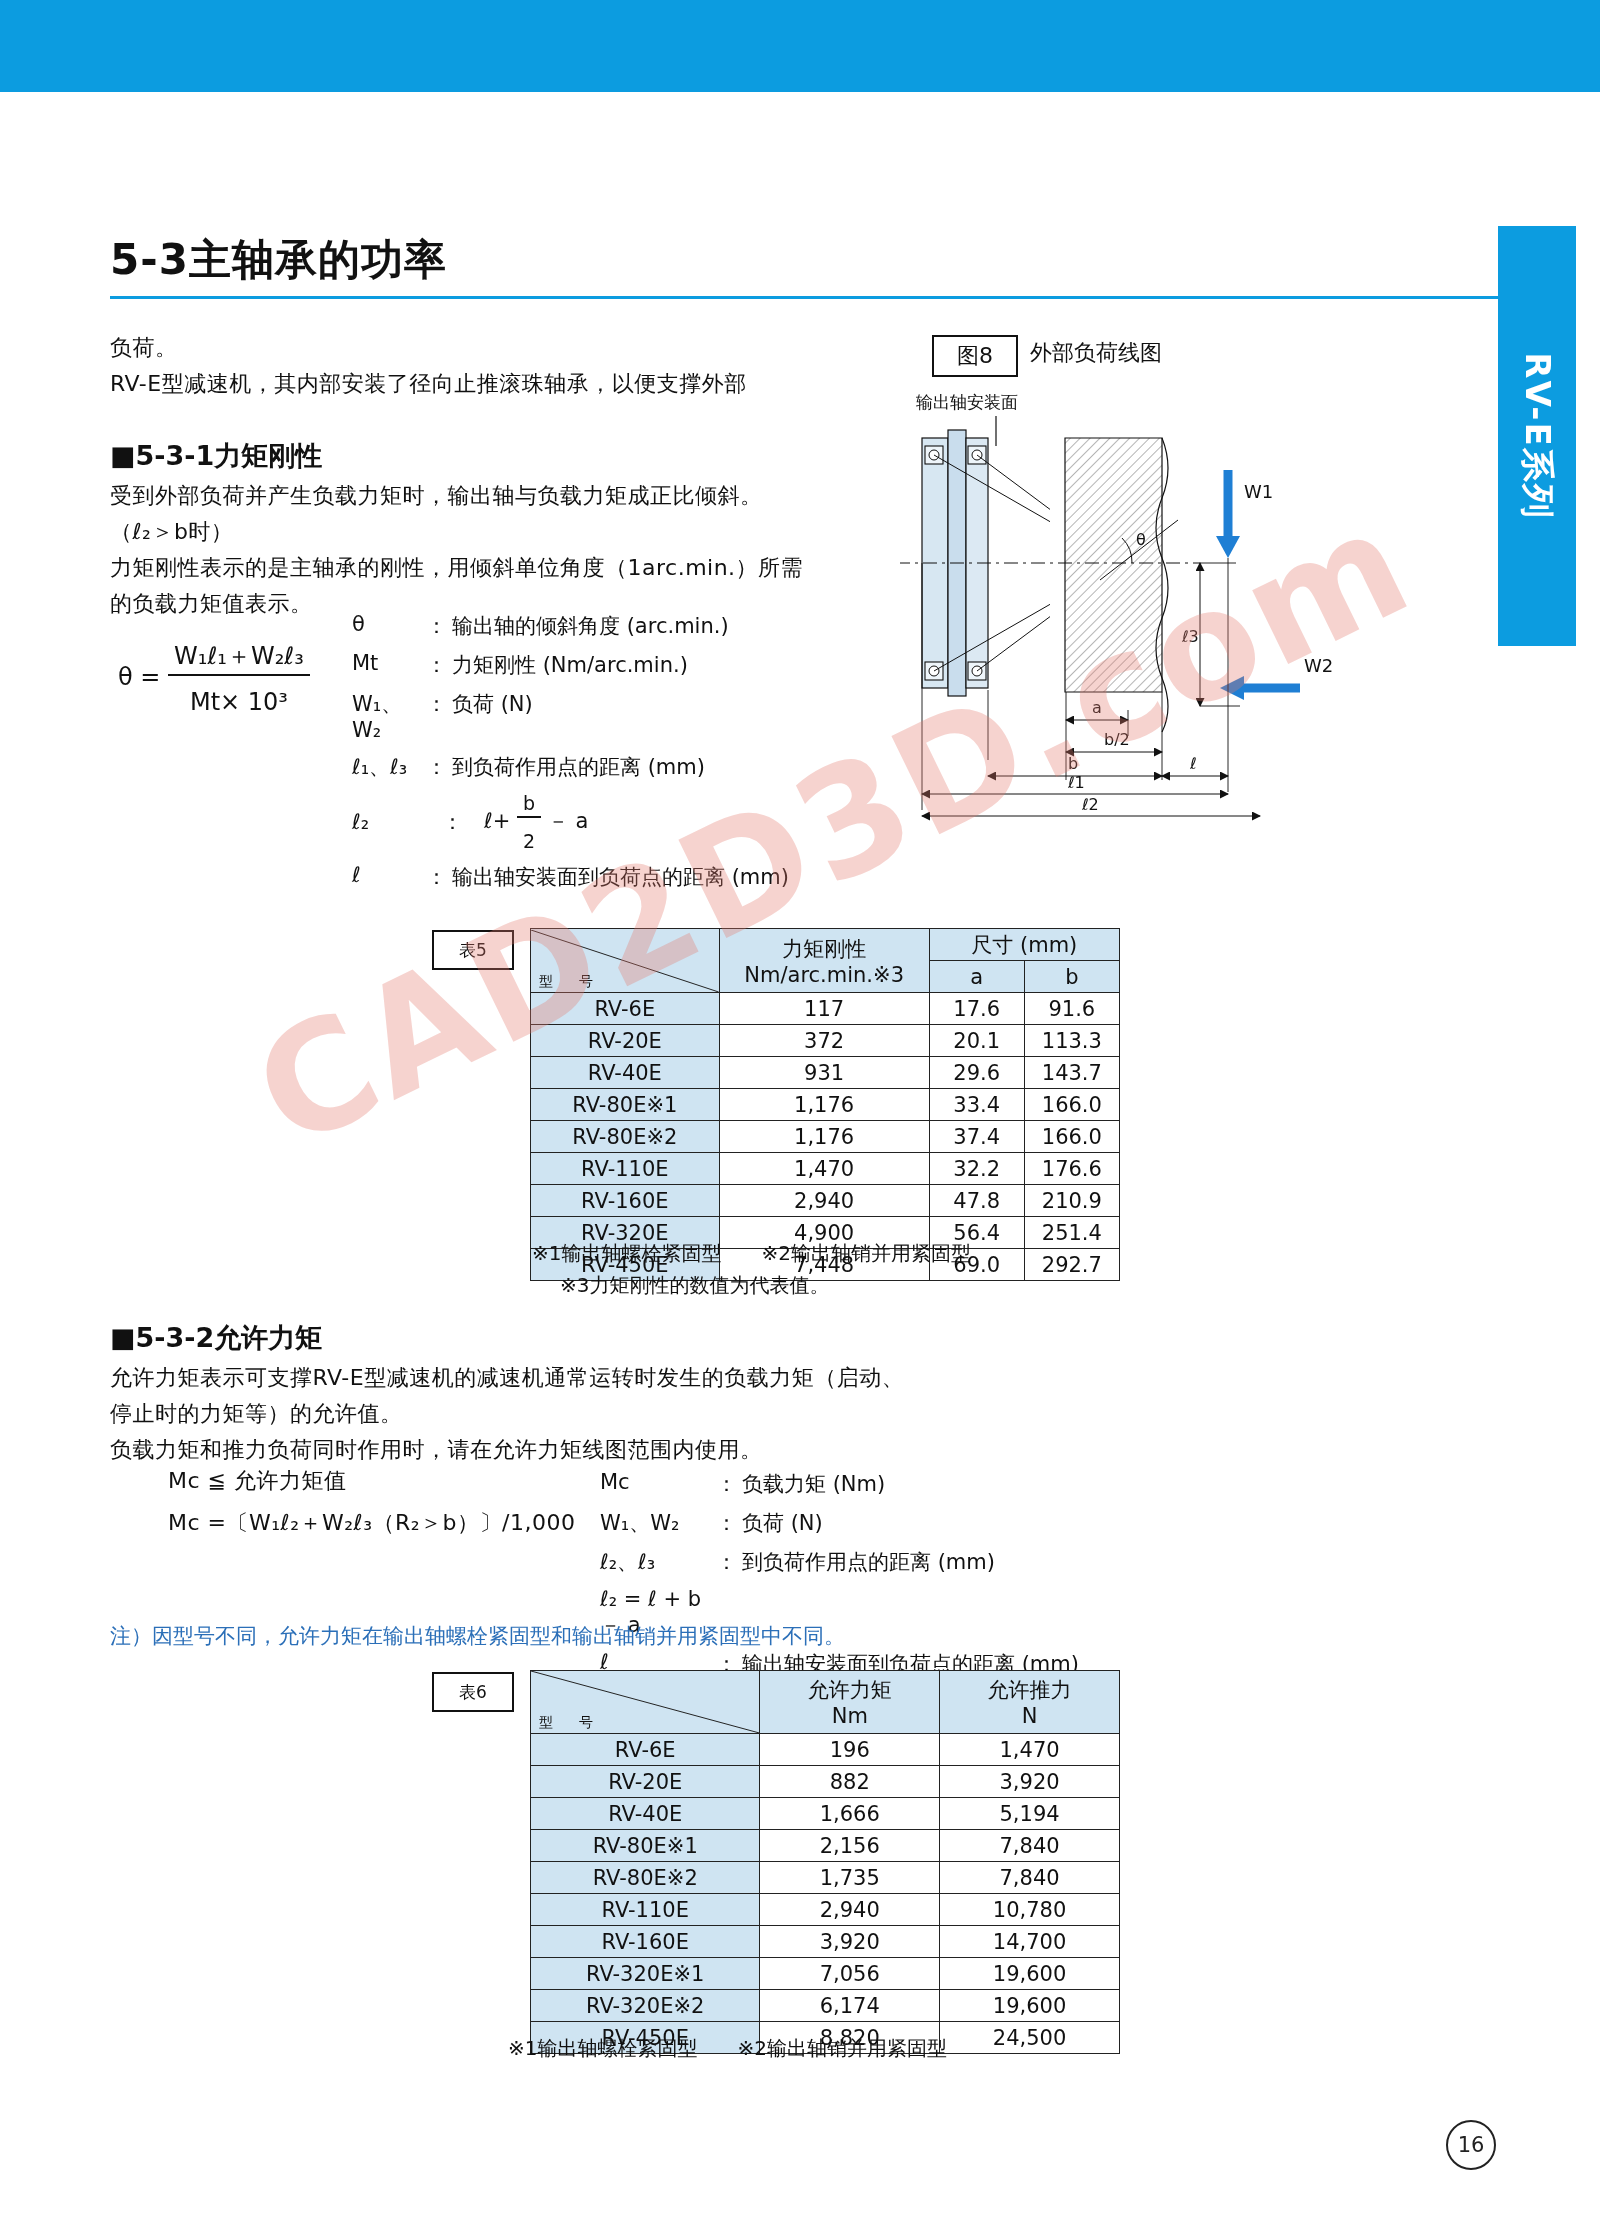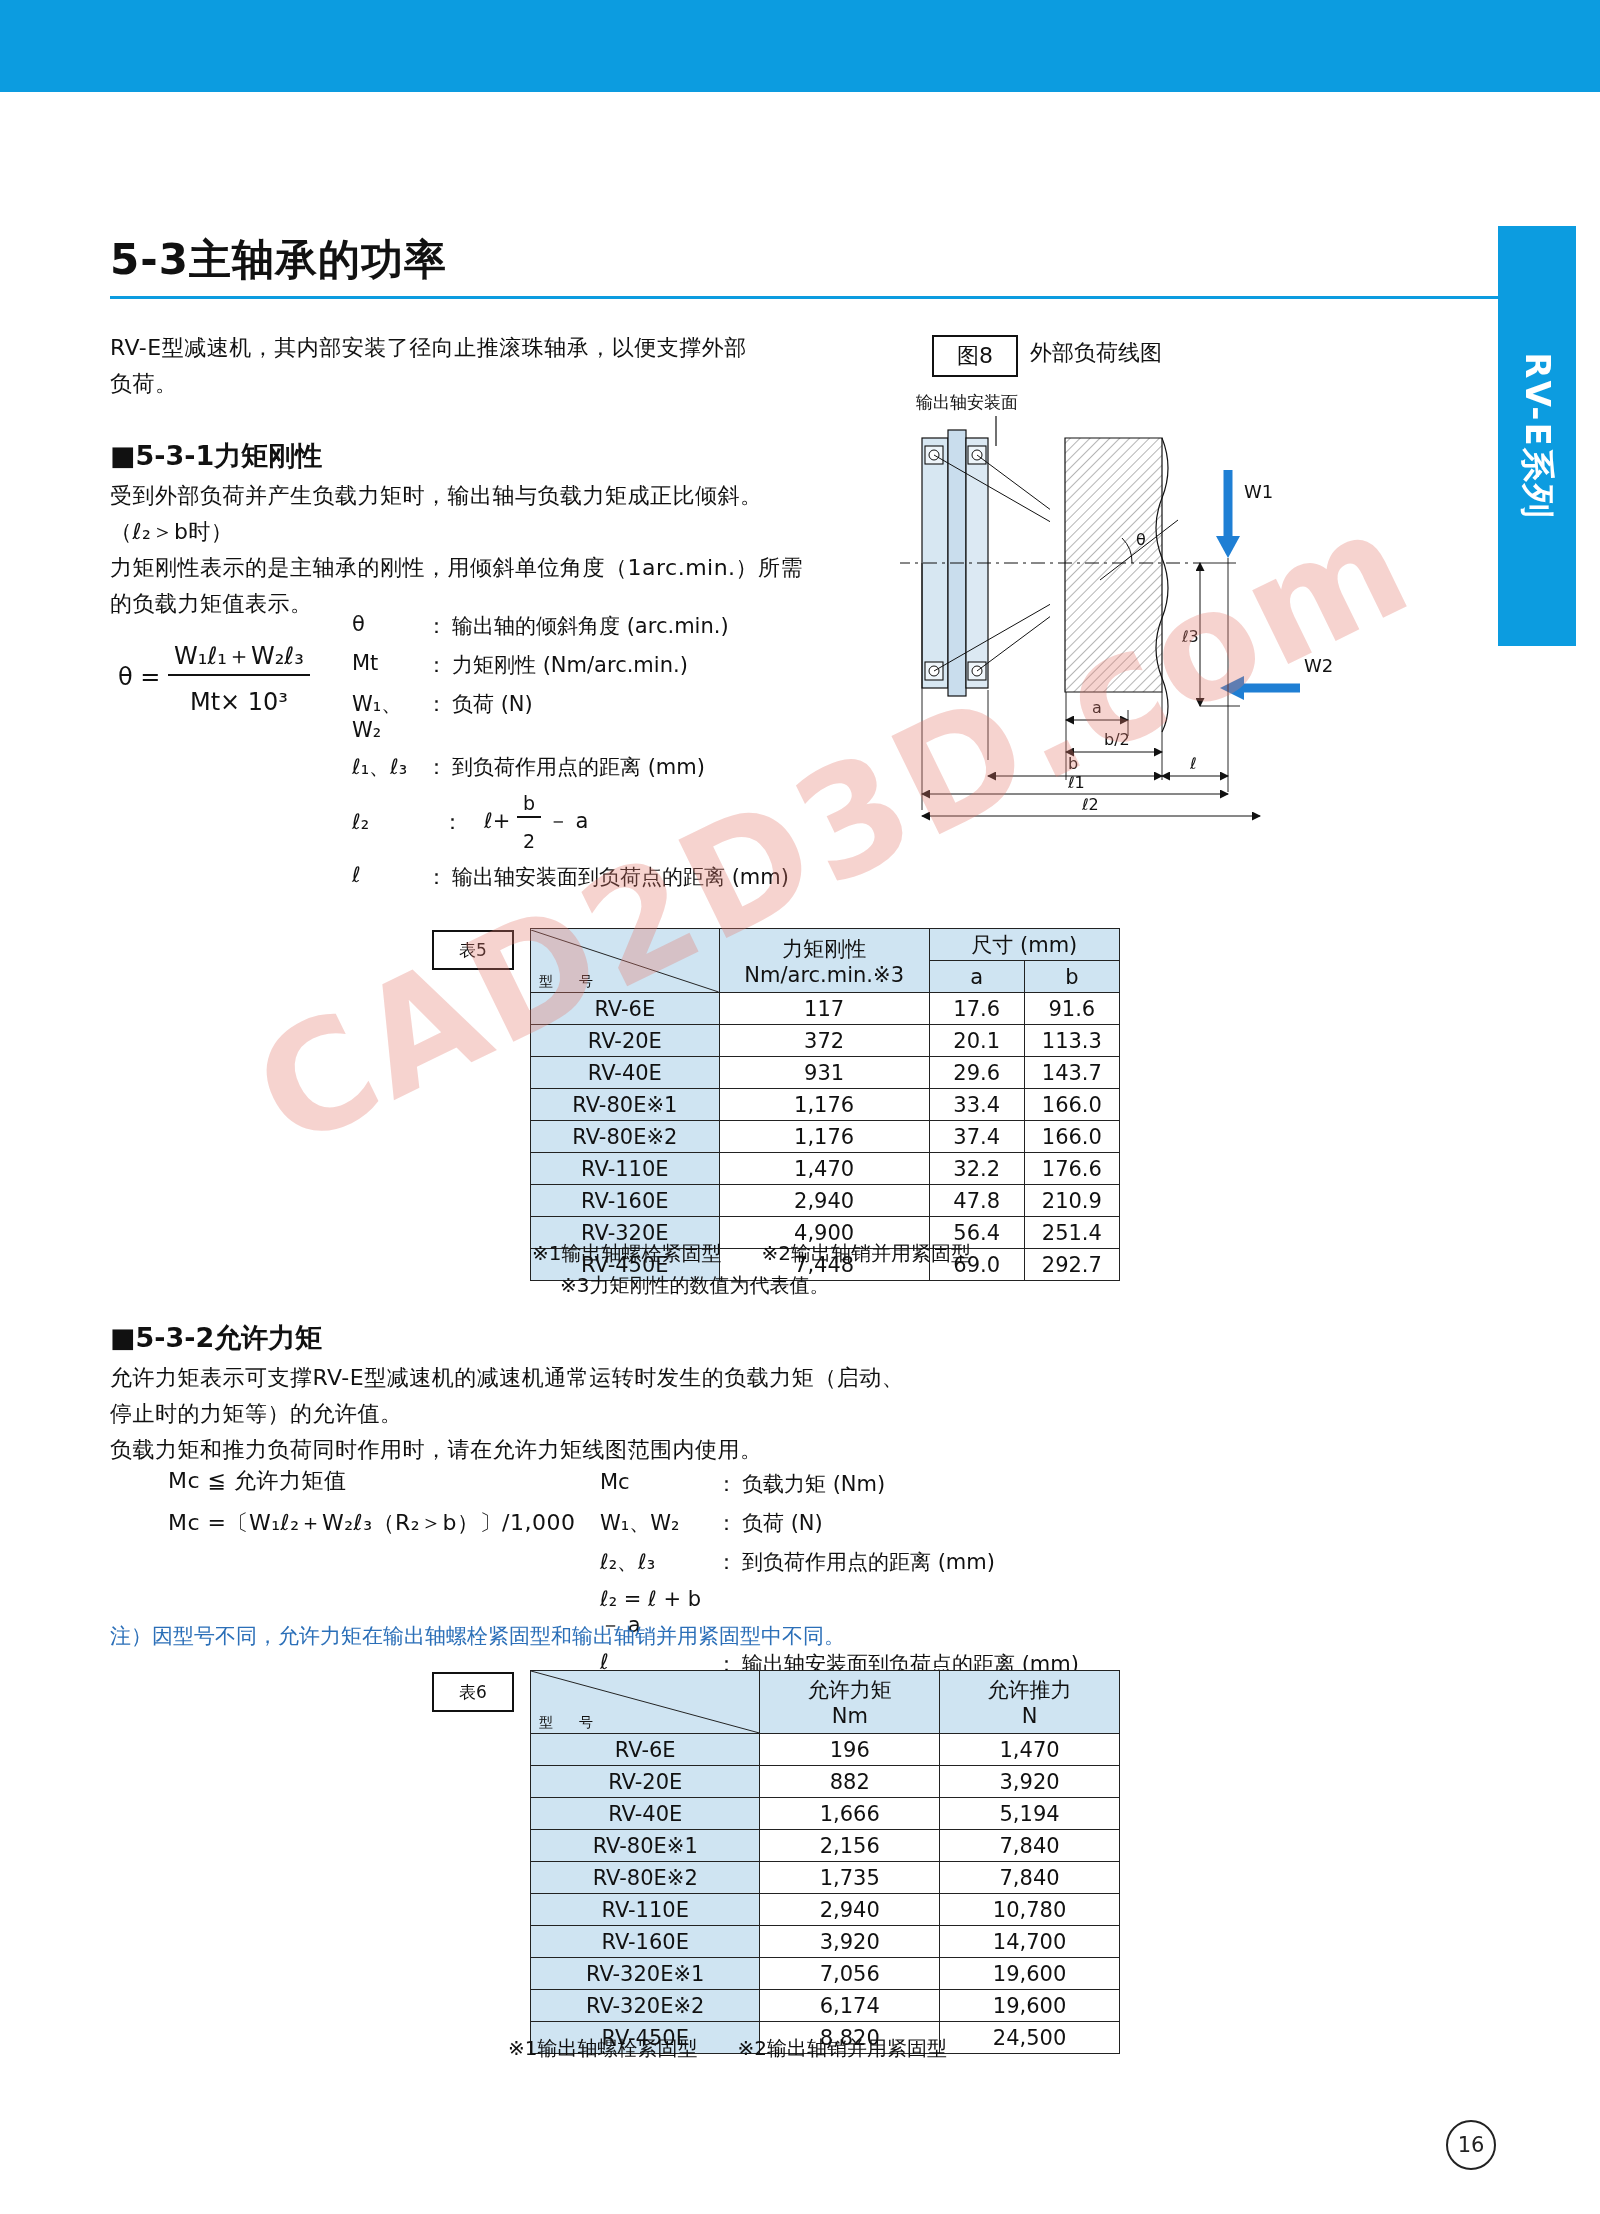--- a/index.html
+++ b/index.html
@@ -92,22 +92,22 @@
 <div class="sidetab">
   <span>RV-E系列</span>
 </div>
 
 <div class="h-title">
   <span>5-3</span><span>主轴承的功率</span>
 </div>
 <div class="h-rule"></div>
 
 <div class="body-t" style="left:110px;top:330px;width:760px;">
+  <div>负荷。</div>
   <div>RV-E型减速机，其内部安装了径向止推滚珠轴承，以便支撑外部</div>
-  <div>负荷。</div>
 </div>
 
 <div class="sec-h" style="left:110px;top:438px;">■5-3-1力矩刚性</div>
 <div class="body-t" style="left:110px;top:478px;width:800px;">
   <div>受到外部负荷并产生负载力矩时，输出轴与负载力矩成正比倾斜。</div>
   <div>（ℓ₂＞b时）</div>
   <div>力矩刚性表示的是主轴承的刚性，用倾斜单位角度（1arc.min.）所需</div>
   <div>的负载力矩值表示。</div>
 </div>
 

